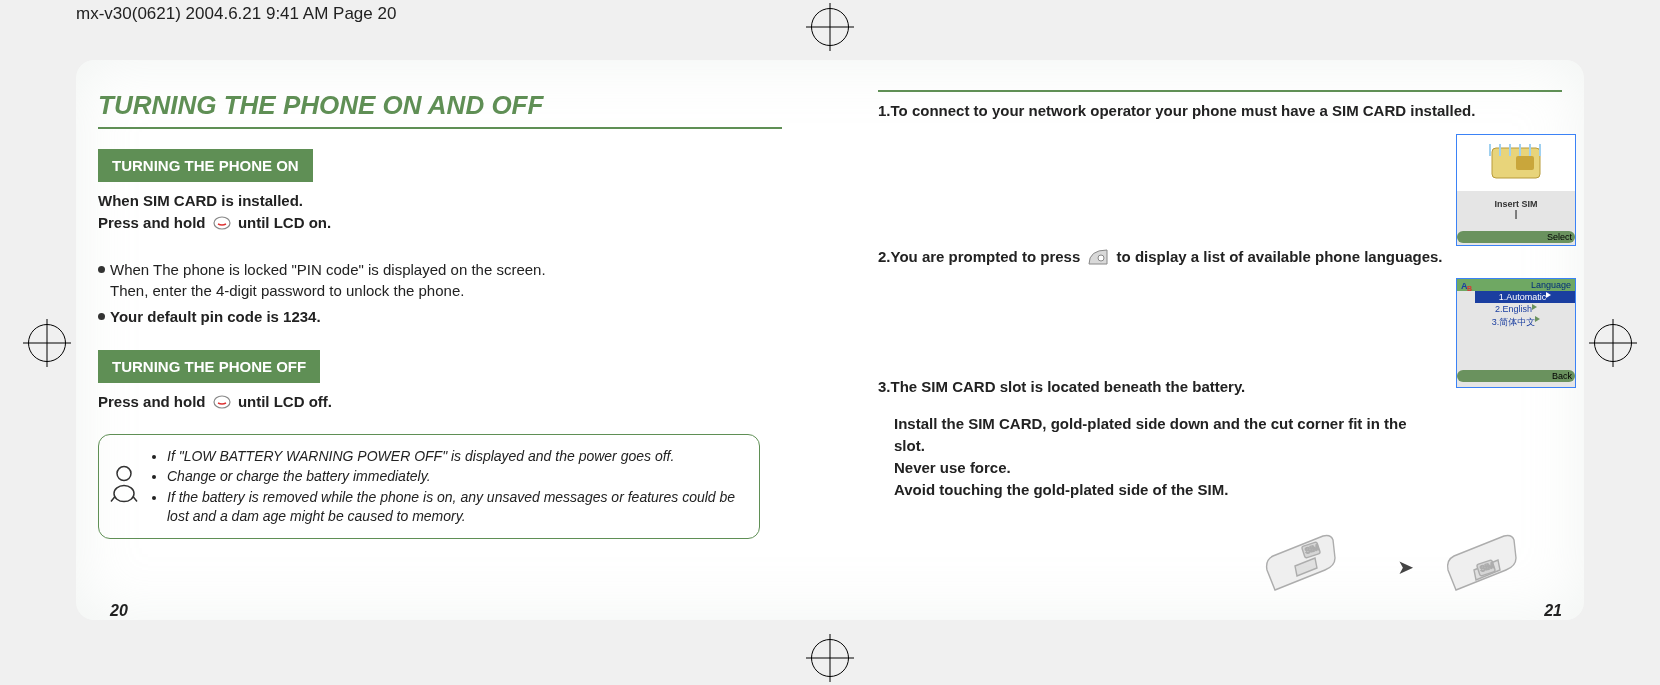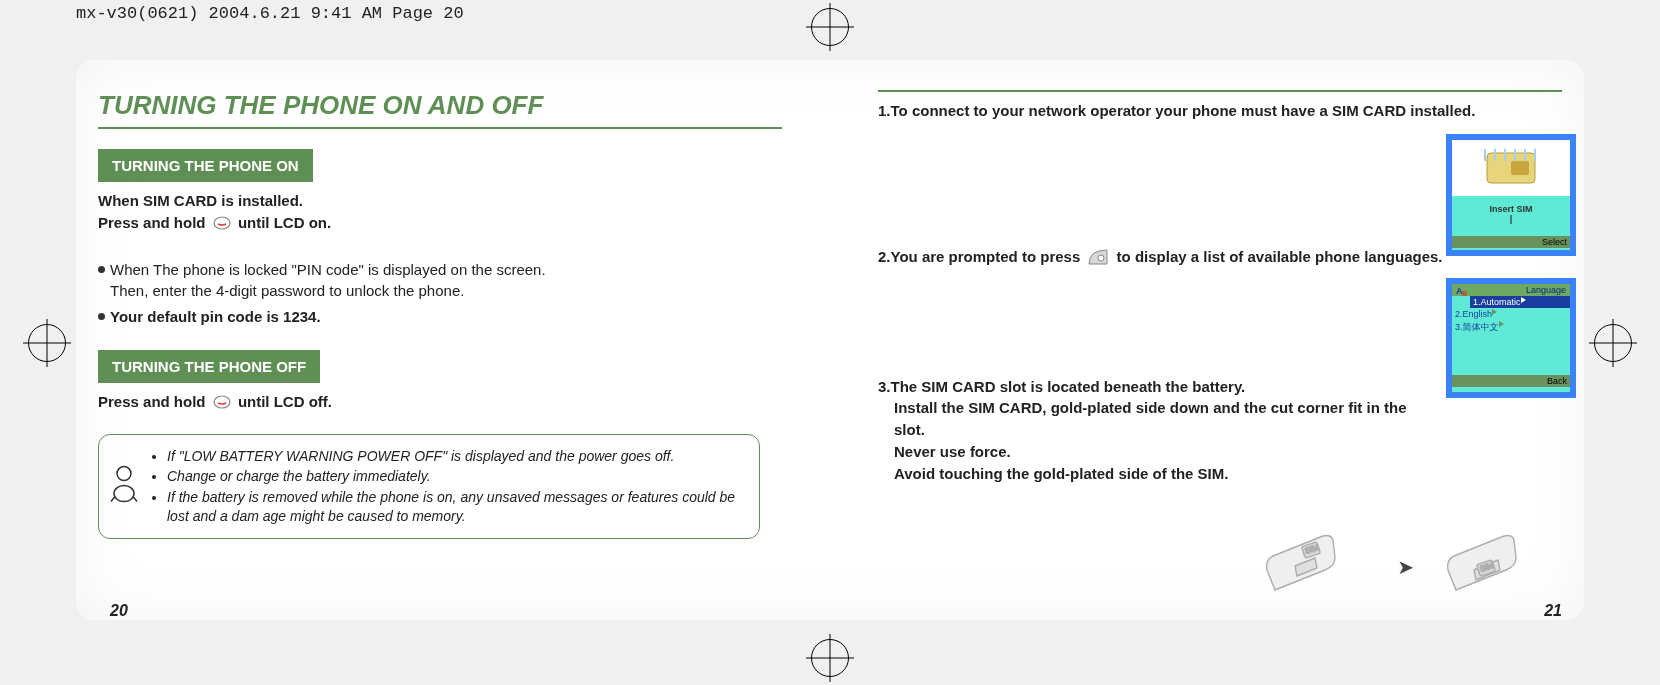--- a/index.html
+++ b/index.html
@@ -14,21 +14,21 @@
   .paper{
     position:absolute;
     left:76px; top:60px;
     width:1508px; height:560px;
     background:#ffffff;
     border-radius:18px;
     box-shadow:inset 0 0 60px rgba(200,210,205,.25);
   }
   .header-line{
     position:absolute;left:76px;top:4px;
-    font-family:Liberation Mono, monospace;font-size:17px;color:#222;
+    font-family:Liberation Sans, sans-serif;font-size:17px;color:#222;
   }
   .reg-top, .reg-bottom{
     position:absolute;left:50%;transform:translateX(-50%);
     width:36px;height:36px;border:1px solid #000;border-radius:50%;
   }
   .reg-top{top:-6px;}
   .reg-bottom{bottom:-6px;}
   .reg-top::before,.reg-top::after,.reg-bottom::before,.reg-bottom::after{
     content:"";position:absolute;background:#000;
   }
@@ -75,29 +75,29 @@
   .note-box li{margin:2px 0;}
   .note-icon{position:absolute;left:8px;top:50%;transform:translateY(-50%);}
   .end-icon{display:inline-block;vertical-align:-3px;margin:0 3px;}
   .pagenum{position:absolute;bottom:0;font-style:italic;font-weight:700;font-size:16px;}
   .pagenum.left{left:34px;}
   .pagenum.right{right:22px;}
 
   
   .fig{
     position:absolute;right:8px;
-    width:118px;background:#5eead4;border:6px solid #3b82f6;
-  }
-  .fig .soft{font-size:9px;text-align:right;background:#6a925e;color:#000;padding:1px 3px;}
+    width:118px;background:#e5e5e5;border:1px solid #3b82f6;
+  }
+  .fig .soft{font-size:9px;text-align:right;background:#6a925e;color:#000;padding:1px 3px;border-radius:6px;}
   .fig1{top:74px;height:110px;}
   .fig1 .art{height:56px;display:flex;align-items:center;justify-content:center;background:#fff;}
   .fig1 .txt{font-size:9px;text-align:center;padding:8px 2px 12px 2px;font-weight:700;color:#333;}
   .fig2{top:218px;height:108px;}
   .langhdr{background:#6fa863;color:#002b7a;font-size:9px;text-align:right;padding:1px 4px;}
-  .langrow{display:flex;justify-content:flex-start;font-size:9px;padding:1px 3px;color:#1a3ea0;}
+  .langrow{display:flex;justify-content:center;font-size:9px;padding:1px 3px;color:#1a3ea0;}
   .langrow.sel{background:#1a3ea0;color:#fff;}
   .arrow-r{width:0;height:0;border-top:3px solid transparent;border-bottom:3px solid transparent;border-left:5px solid #6a925e;}
   .phones{position:absolute;right:28px;bottom:16px;display:flex;align-items:center;gap:22px;}
   .phone-ill{opacity:.6;}
   .arrow-icon{font-size:20px;color:#444;}
   .step{margin:4px 0;}
   .nav-icon{display:inline-block;vertical-align:-4px;margin:0 3px;}
 </style>
 </head>
 <body>
@@ -236,21 +236,21 @@
           <span class="arrow-r"></span>
         </div>
         <div style="height:40px;"></div>
         <div class="soft">Back</div>
       </div>
 
       <div style="height:100px;"></div>
 
       <div class="body" style="max-width:560px;">
         <div class="bold">3.The SIM CARD slot is located beneath the battery.</div>
-        <div class="sub bold" style="padding-left:16px;">Install the SIM CARD, gold-plated side down and the cut corner fit in the slot.</div>
+        <div class="sub bold" style="padding-left:16px;margin-top:16px;">Install the SIM CARD, gold-plated side down and the cut corner fit in the slot.</div>
         <div class="sub bold" style="padding-left:16px;">Never use force.</div>
         <div class="sub bold" style="padding-left:16px;">Avoid touching the gold-plated side of the SIM.</div>
       </div>
 
       <div class="phones">
         <span class="phone-ill">
           <svg width="120" height="70" viewBox="0 0 120 70" fill="none" stroke="#777" stroke-width="1.4">
             <path d="M20 60 L70 40 Q80 36 80 28 L78 10 Q76 4 68 6 L18 26 Q10 30 12 40 Z" fill="#e6e6e6"></path>
             <path d="M40 36 L60 28 L62 38 L42 46 Z" fill="#ccc"></path>
             <rect x="48" y="14" rx="2" width="16" height="12" fill="#bbb" transform="rotate(-18 56 20)"></rect>

